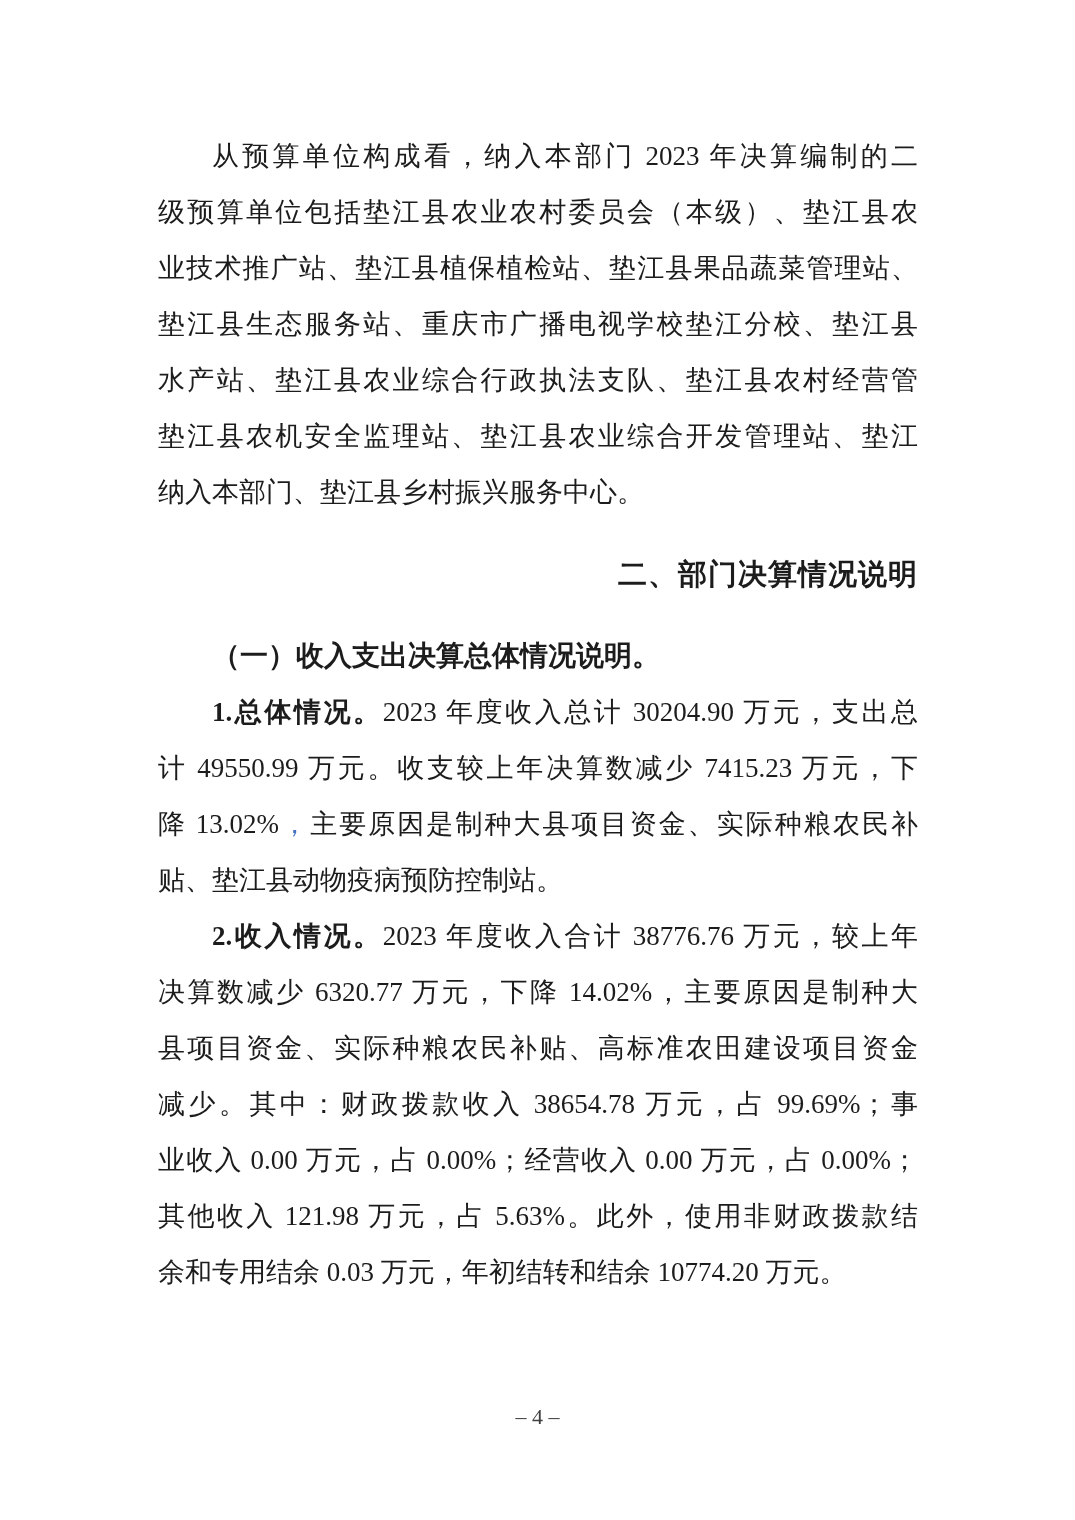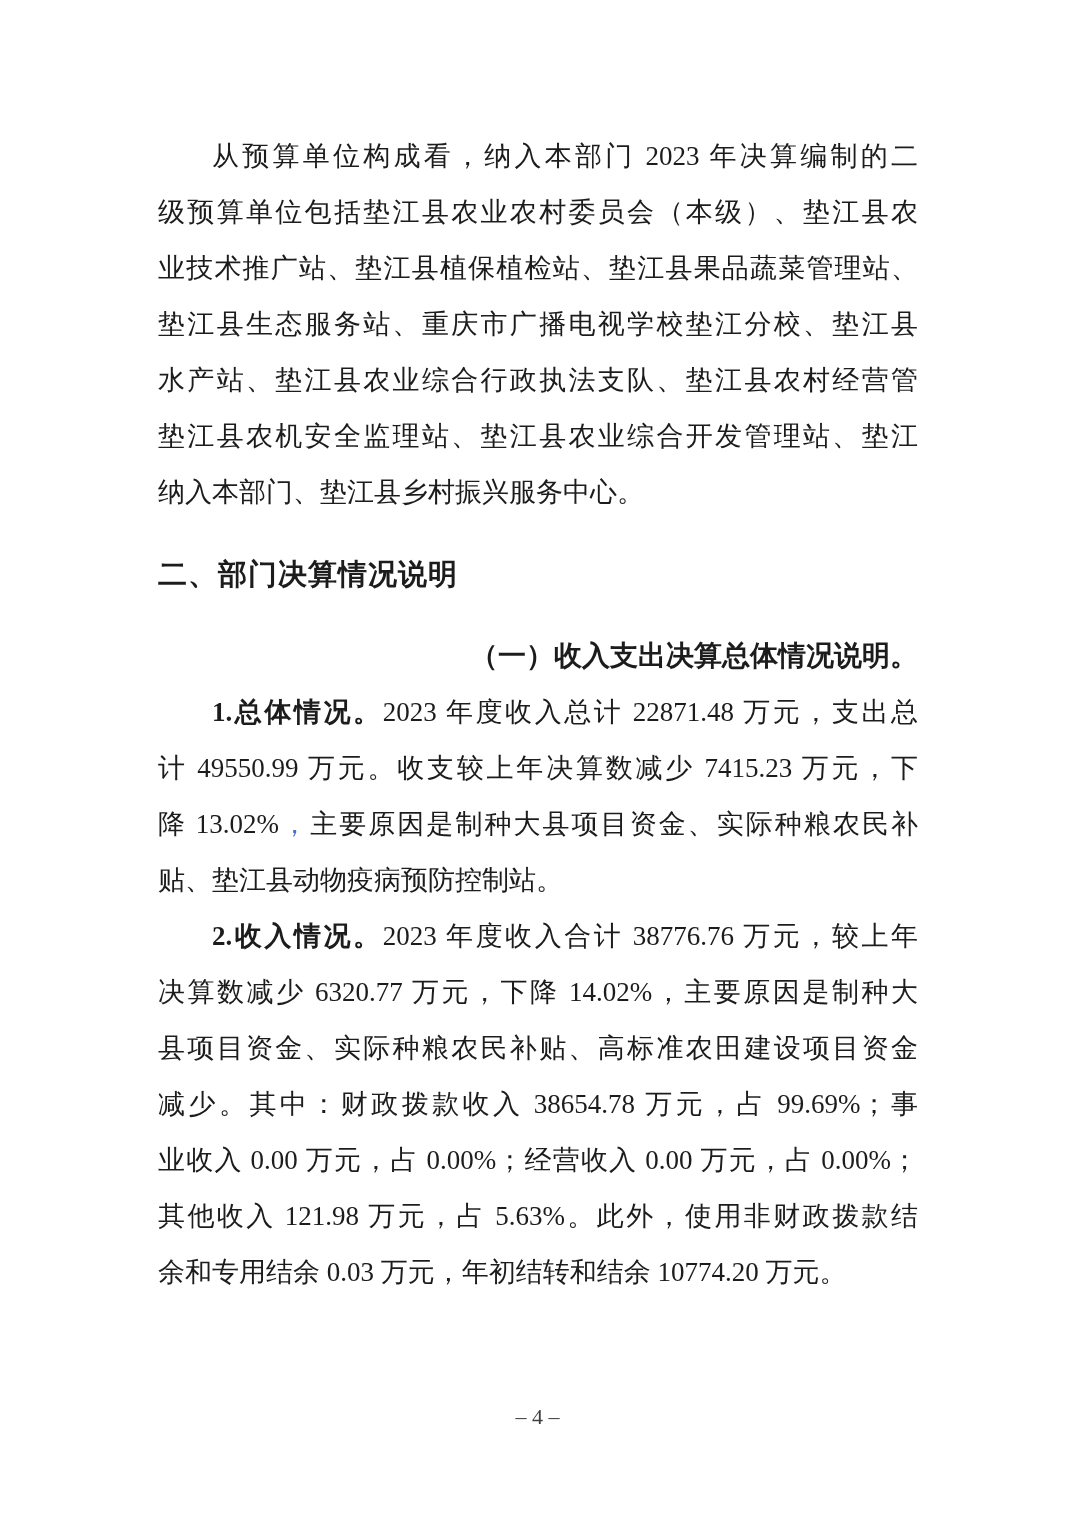--- a/index.html
+++ b/index.html
@@ -38,29 +38,29 @@
   .b { font-weight: bold; }
   .heading {
     height: 56px;
     line-height: 56px;
     margin-top: 26px;
     margin-bottom: 26px;
     font-family: "Liberation Sans", "DejaVu Sans", sans-serif;
     font-weight: bold;
     font-size: 29px;
     letter-spacing: 1px;
-    text-align: left;
+    text-align: right;
   }
   .subheading {
     height: 56px;
     line-height: 56px;
     font-size: 28px;
     font-weight: bold;
     text-indent: 54px;
-    text-align: right;
+    text-align: left;
     margin-bottom: 0;
   }
   .blue { color: var(--blue-comma, #4472c4); }
   .page-number {
     position: absolute;
     left: 0;
     right: 0;
     top: 1402px;
     height: 30px;
     line-height: 30px;
@@ -84,21 +84,21 @@
       <div class="line">水产站、垫江县农业综合行政执法支队、垫江县农村经营管</div>
       <div class="line">垫江县农机安全监理站、垫江县农业综合开发管理站、垫江</div>
       <div class="line last">纳入本部门、垫江县乡村振兴服务中心。</div>
     </div>
 
     <div class="heading">二、部门决算情况说明</div>
 
     <div class="subheading">（一）收入支出决算总体情况说明。</div>
 
     <div class="para">
-      <div class="line first"><span class="b">1.总体情况。</span><span>2023 年度收入总计 22871.48 万元，支出总</span></div>
+      <div class="line first"><span class="b">1.总体情况。</span><span>2023 年度收入总计 30204.90 万元，支出总</span></div>
       <div class="line">计 49550.99 万元。收支较上年决算数减少 7415.23 万元，下</div>
       <div class="line"><span>降 13.02%</span><span class="blue">，</span><span>主要原因是制种大县项目资金、实际种粮农民补</span></div>
       <div class="line last">贴、垫江县动物疫病预防控制站。</div>
     </div>
 
     <div class="para">
       <div class="line first"><span class="b">2.收入情况。</span><span>2023 年度收入合计 38776.76 万元，较上年</span></div>
       <div class="line">决算数减少 6320.77 万元，下降 14.02%，主要原因是制种大</div>
       <div class="line">县项目资金、实际种粮农民补贴、高标准农田建设项目资金</div>
       <div class="line">减少。其中：财政拨款收入 38654.78 万元，占 99.69%；事</div>

